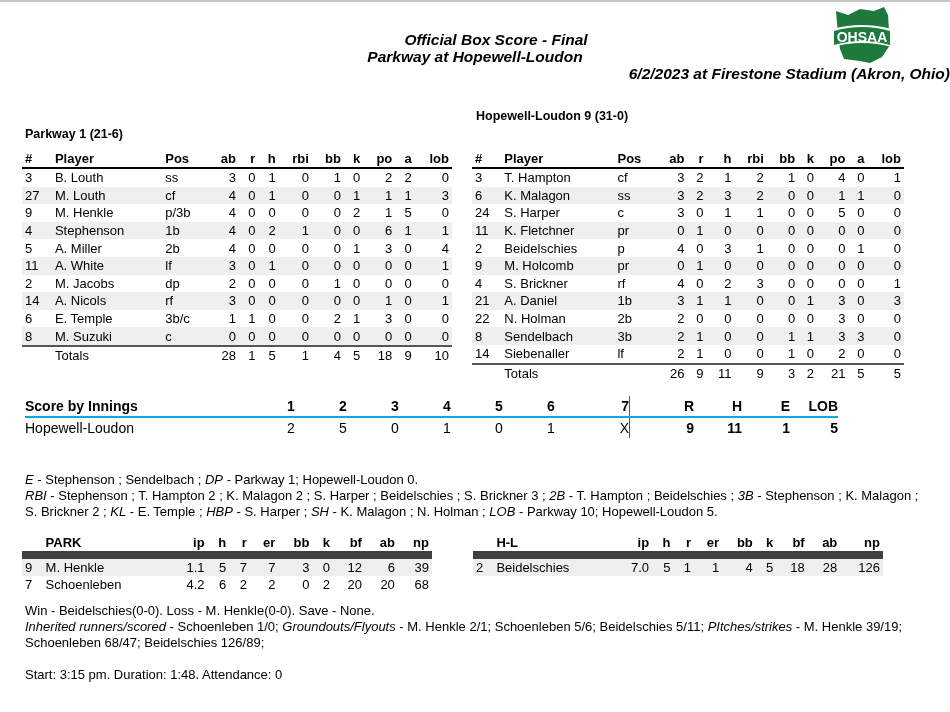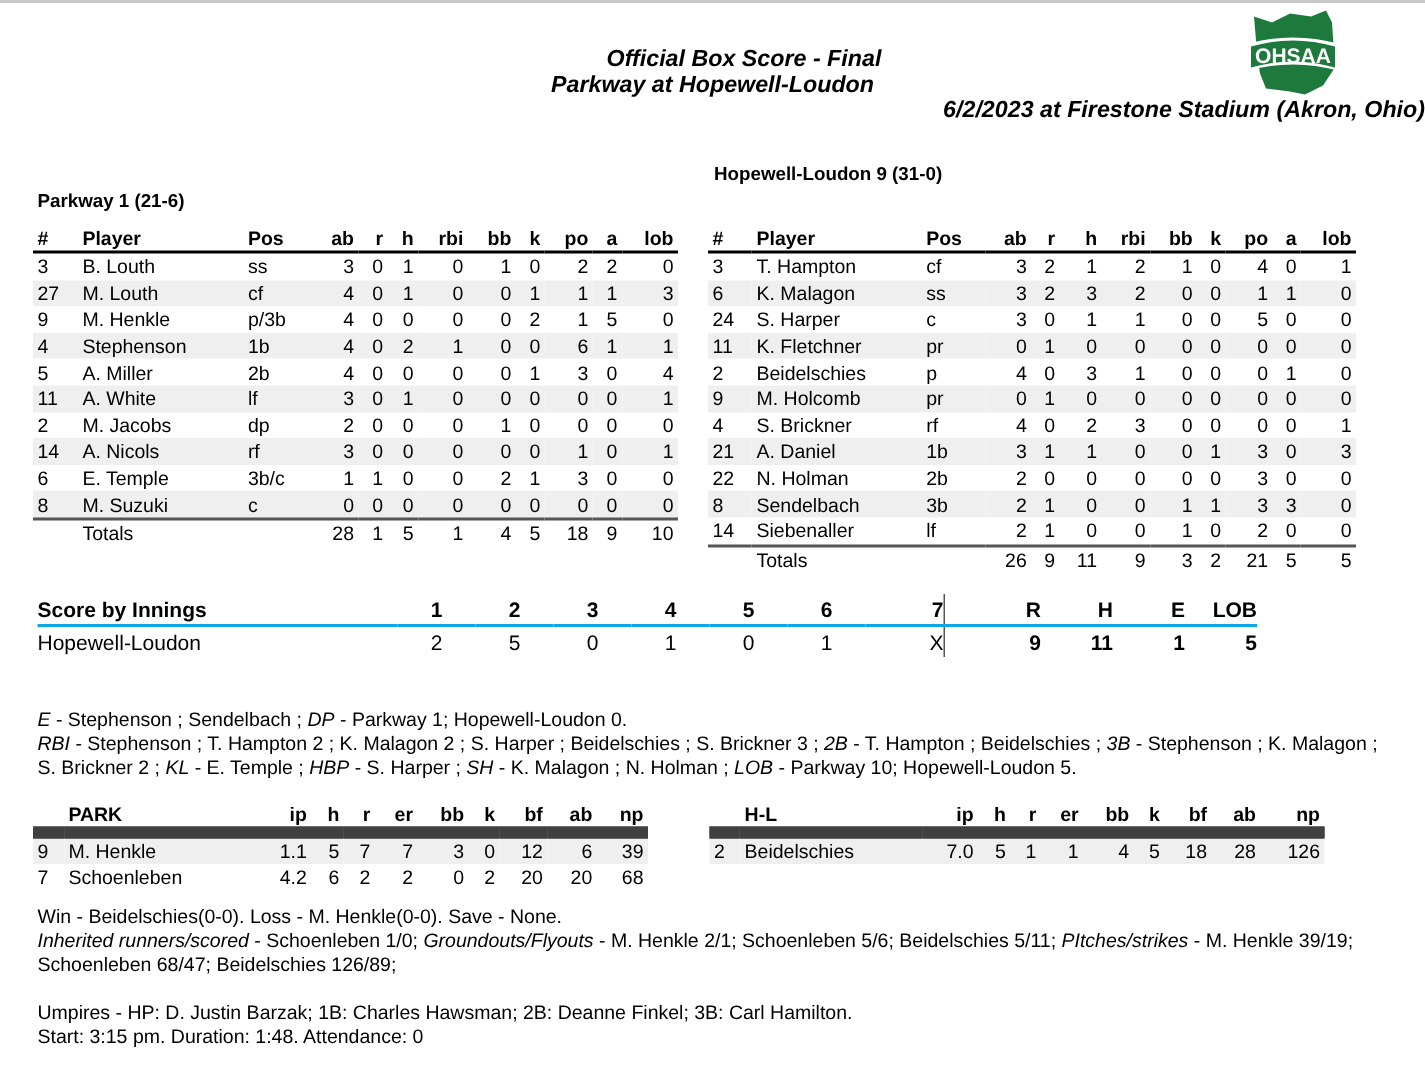--- a/index.html
+++ b/index.html
@@ -538,15 +538,14 @@
         <td>28</td>
         <td>126</td>
       </tr>
     </tbody>
 </table>
 
 <div class="notes" style="top:601px;">
   <div>Win - Beidelschies(0-0). Loss - M. Henkle(0-0). Save - None.</div>
   <div><i>Inherited runners/scored</i><span> - Schoenleben 1/0; </span><i>Groundouts/Flyouts</i><span> - M. Henkle 2/1; Schoenleben 5/6; Beidelschies 5/11; </span><i>PItches/strikes</i><span> - M. Henkle 39/19; Schoenleben 68/47; Beidelschies 126/89;</span></div>
   <div style="height:16px;"></div>
-  <div>Umpires - HP: D. Justin Barzak; 1B: Charles Hawsman; 2B: Deanne Finkel; 3B: Carl Hamilton.</div>
   <div>Start: 3:15 pm. Duration: 1:48. Attendance: 0</div>
 </div>
 
 </body></html>

